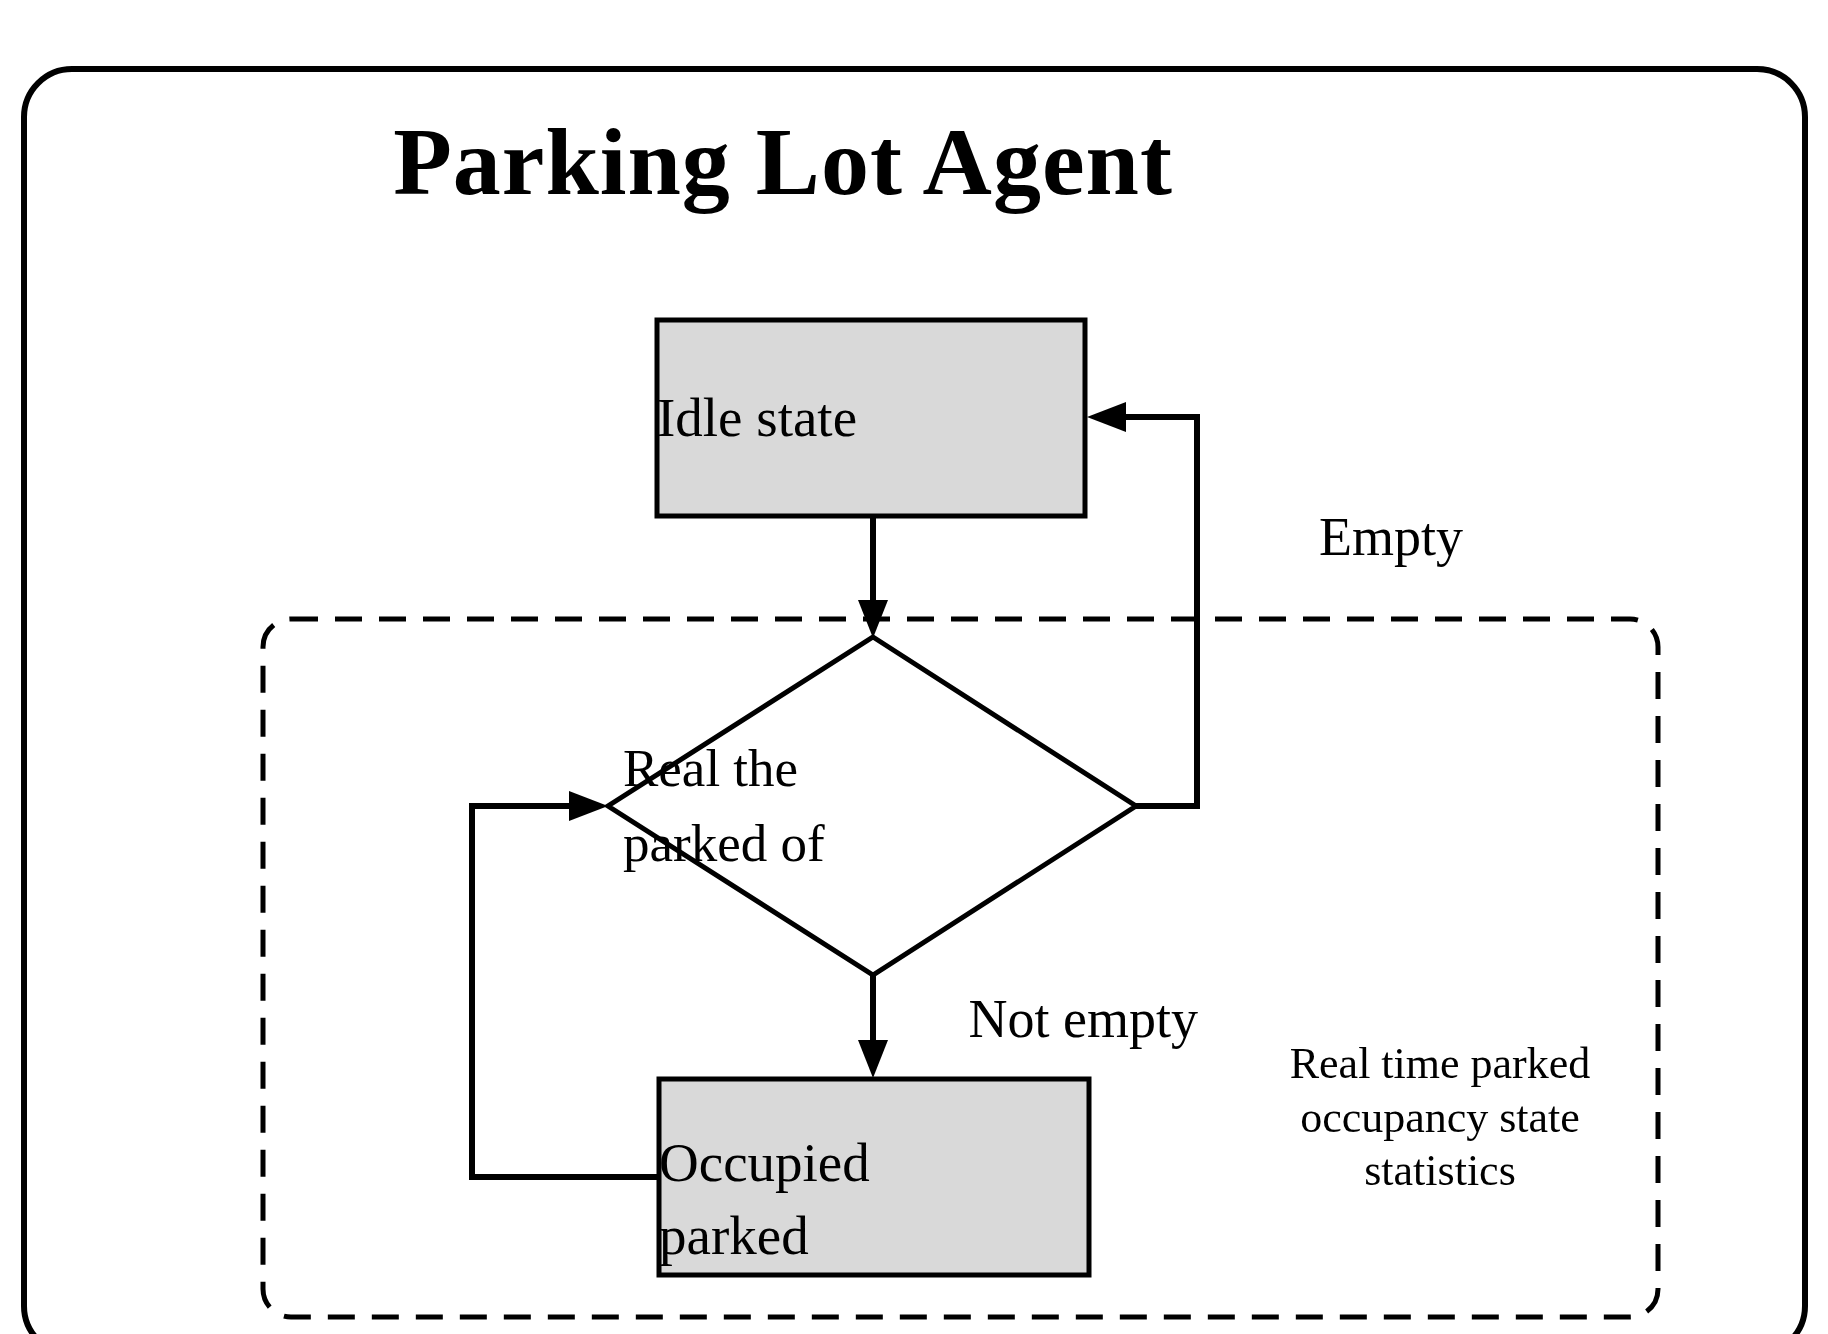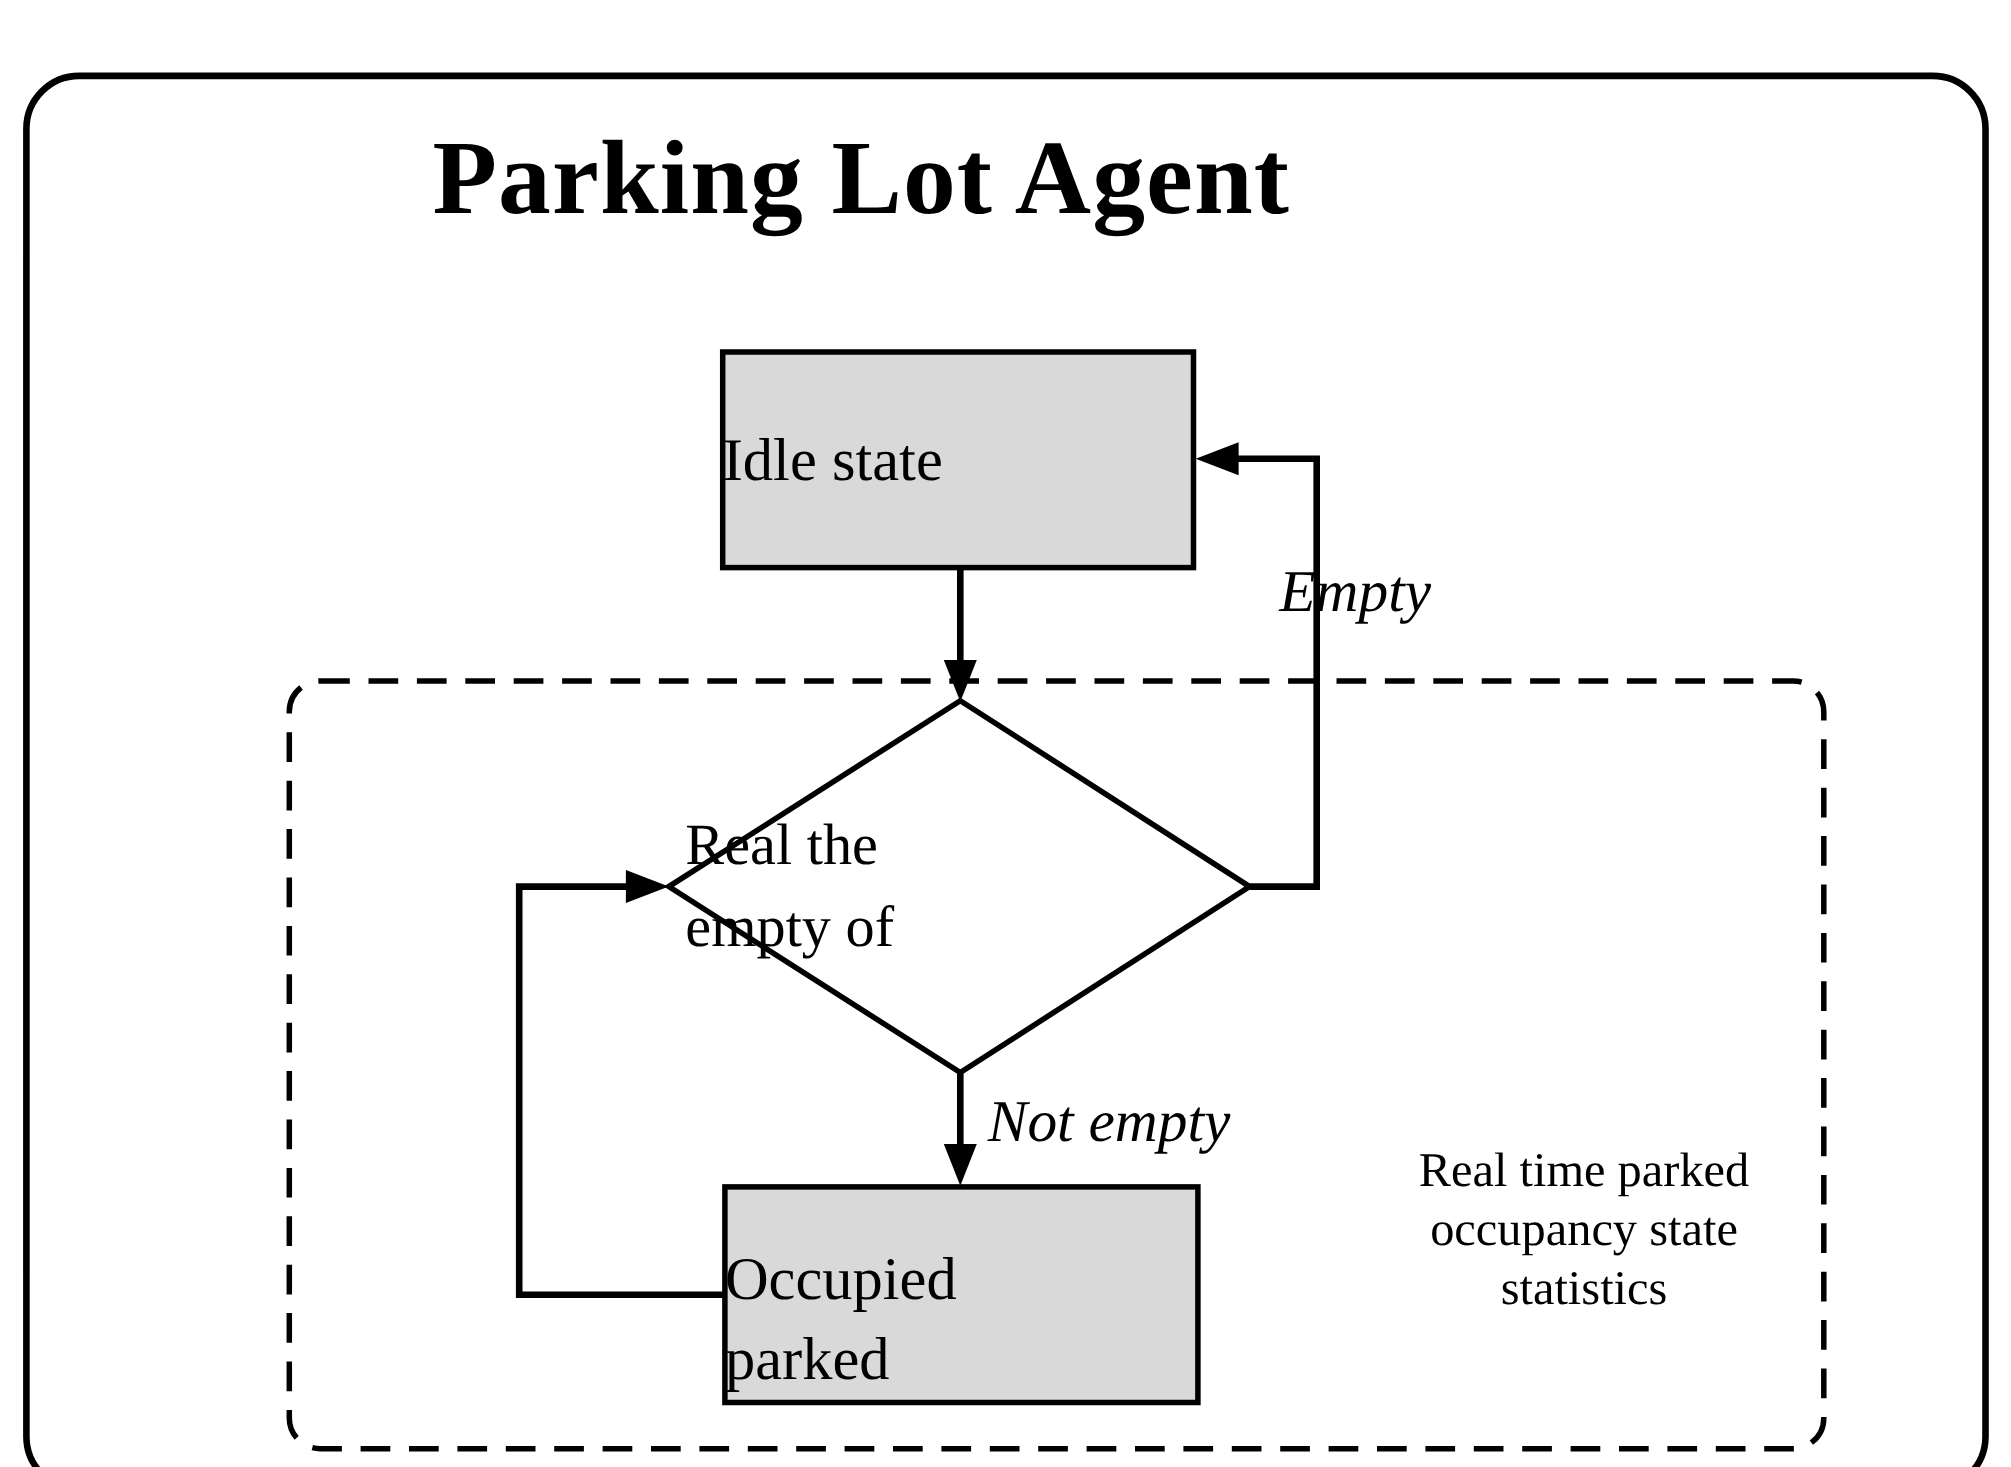--- a/index.html
+++ b/index.html
@@ -40,23 +40,22 @@
     justify-content: center;
     text-align: center;
     font-size: 55px;
     line-height: 1.38;
   }
   .idle-label     { left: 657px; top: 276px; width: 428px; height: 196px; }
   .check-label    { left: 623px; top: 593px; width: 500px; height: 338px; line-height: 1.42; font-size: 53px; }
   .occupied-label { left: 659px; top: 1058px; width: 430px; height: 196px; line-height: 1.32; }
   .edge-label {
     font-size: 54px;
-    text-align: left;
+    text-align: right;
     white-space: nowrap;
-    font-style: italic;
   }
   .empty-label     { left: 1163px; top: 462px;  width: 300px; }
   .not-empty-label { left: 898px;  top: 944px;  width: 300px; }
   .annotation {
     left: 1240px;
     top: 993px;
     width: 400px;
     text-align: center;
     font-size: 44px;
     line-height: 1.22;
@@ -93,21 +92,21 @@
   </svg>
 
   <div class="abs title">Parking Lot Agent</div>
 
   <div class="abs node-label idle-label">
     <div>Idle state</div>
   </div>
 
   <div class="abs node-label check-label">
     <div>Real the</div>
-    <div>empty of</div>
+    <div>parked of</div>
   </div>
 
   <div class="abs node-label occupied-label">
     <div>Occupied</div>
     <div>parked</div>
   </div>
 
   <div class="abs edge-label empty-label">Empty</div>
 
   <div class="abs edge-label not-empty-label">Not empty</div>

